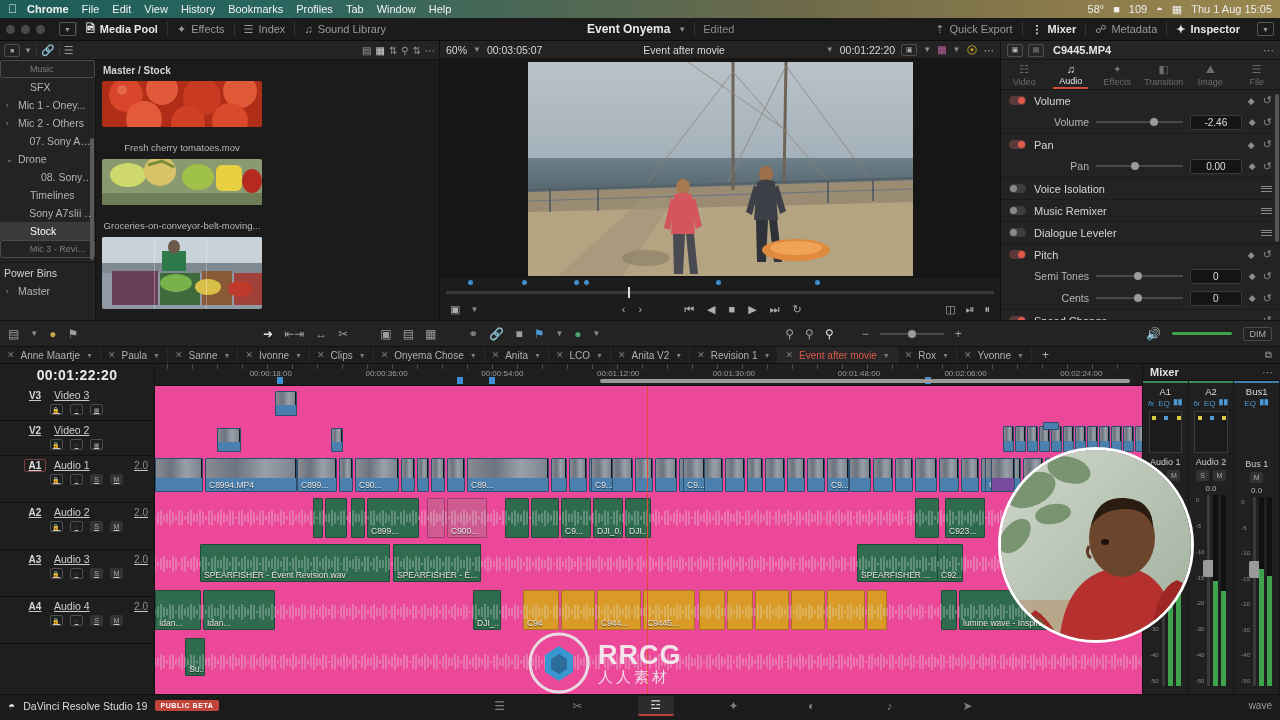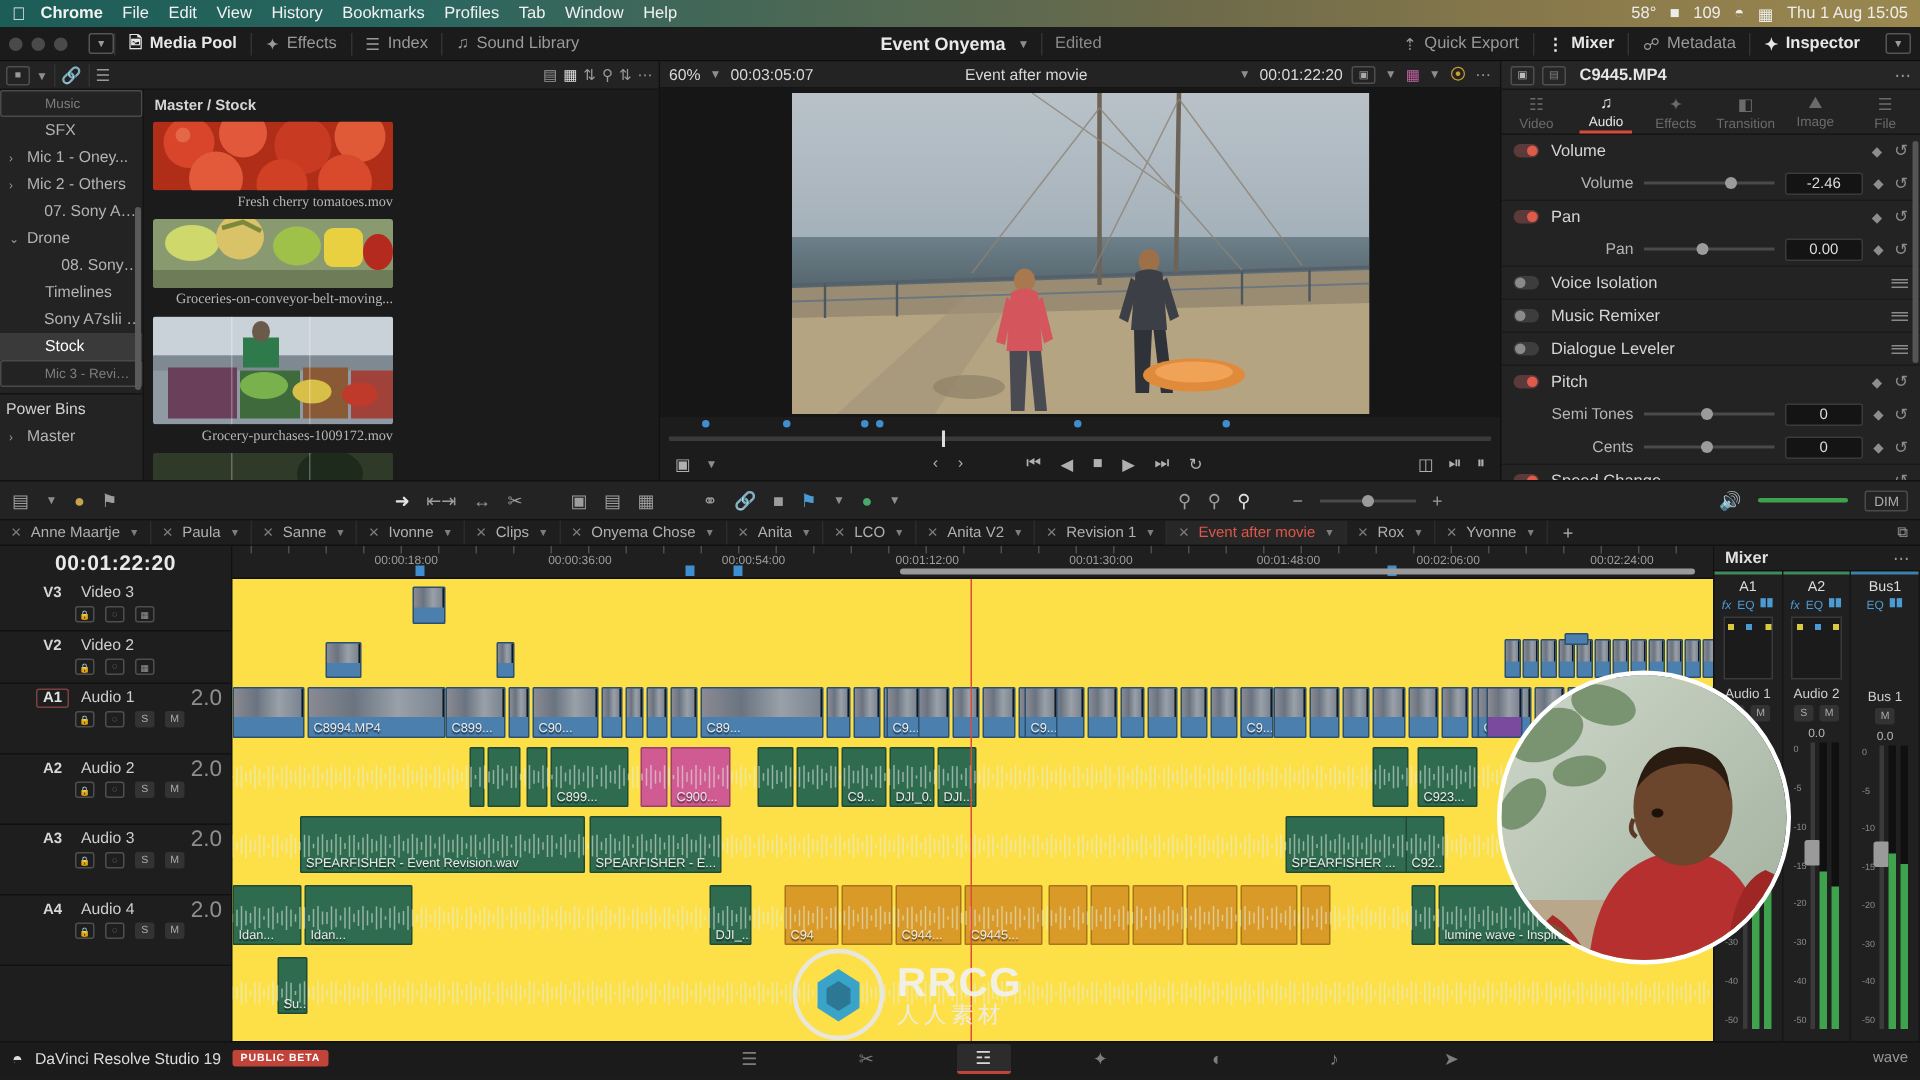--- a/index.html
+++ b/index.html
@@ -57,22 +57,22 @@
     color:#d2d2d2;font-size:10.5px; }
   .tscroll { position:absolute; right:1px; top:78px; width:4px; height:122px;
     background:#5a5a5a; border-radius:2px; }
 
   .grid { flex:1; background:#1b1b1b; padding:4px 6px; position:relative; overflow:hidden;}
   .gpath { font-size:10px; color:#d5d5d5; font-weight:bold; padding:1px 0 5px 1px; }
   .cells { display:flex; flex-wrap:wrap; gap:6px 14px; }
   .cell { width:160px; }
   .thumb { width:160px;height:46px; border-radius:2px; overflow:hidden; position:relative;}
   .thumb.tall { height:72px; }
-  .cap { font-size:9.5px; color:#b6b6b6; text-align:right; padding-top:3px;
-    white-space:nowrap; overflow:hidden; text-overflow:ellipsis;font-family:Liberation Serif, serif; }
+  .cap { font-size:9.5px; color:#b6b6b6; text-align:center; padding-top:15px;
+    white-space:nowrap; overflow:hidden; text-overflow:ellipsis; }
   .vline{position:absolute;top:0;bottom:0;width:1px;background:rgba(255,255,255,.28);}
 
   
   .viewer { flex:1; display:flex; flex-direction:column; background:#1c1c1c; }
   .vtop { height:18px; display:flex;align-items:center; gap:6px; padding:0 6px;
     background:#232323; border-bottom:1px solid #141414; font-size:10.5px;}
   .vtop .tc { font-family:"Liberation Sans",sans-serif; color:#d8d8d8; }
   .vtop .mid { flex:1; text-align:center; color:#d8d8d8; }
   .chev { font-size:8px;color:#8d8d8d; }
   .vstage { flex:1; background:#161616; display:flex;align-items:center;justify-content:center; }
@@ -145,34 +145,34 @@
   .tlmain{flex:1;display:flex;flex-direction:column;overflow:hidden;position:relative;}
   .tlrow1{height:22px;display:flex;}
   .tctc{width:155px;background:#1e1e1e;border-right:1px solid #111;
     display:flex;align-items:center;justify-content:center;color:#e9e9e9;
     font-size:14px;font-weight:bold;letter-spacing:.4px;}
   .ruler{flex:1;background:#1f1f1f;position:relative;border-bottom:1px solid #111;}
   .ruler .tk{position:absolute;top:0;width:1px;height:5px;background:#4d4d4d;}
   .ruler .lab{position:absolute;top:5px;font-size:8px;color:#9e9e9e;transform:translateX(-50%);}
   .ruler .mk{position:absolute;bottom:1px;width:6px;height:7px;background:#3f8fd0;}
   .ruler .mini{position:absolute;bottom:2px;height:4px;background:#9a9a9a;border-radius:2px;}
-  .tlbody{flex:1;display:flex;overflow:hidden;position:relative;}
+  .tlbody{flex:1;display:flex;overflow:hidden;position:relative;text-decoration:underline;}
   .heads{width:155px;background:#1e1e1e;border-right:1px solid #111;}
   .th{border-bottom:1px solid #111;position:relative;}
   .th .r1{height:18px;display:flex;align-items:center;gap:8px;padding-left:24px;}
   .th .r2{display:flex;align-items:center;gap:7px;padding-left:50px;}
   .tnum{font-size:10px;color:#d6d6d6;font-weight:bold;width:22px;text-align:center;}
   .tnum.act{border:1px solid #7d4040;border-radius:2px;color:#e2e2e2;}
   .tname{font-size:10.5px;color:#cfcfcf;flex:1;}
-  .tch{font-size:15px;color:#8f8f8f;padding-right:6px;text-align:right;}
+  .tch{font-size:10px;color:#8f8f8f;padding-right:6px;text-align:right;}
   .sq{width:13px;height:11px;border:1px solid #4e4e4e;border-radius:2px;
     display:flex;align-items:center;justify-content:center;font-size:6px;color:#999;}
   .sm{width:13px;height:11px;border-radius:2px;background:#333;
     display:flex;align-items:center;justify-content:center;font-size:7px;color:#aaa;}
-  .clips{flex:1;position:relative;background:#fde047;overflow:hidden;}
+  .clips{flex:1;position:relative;background:#ec4899;overflow:hidden;}
   .clip{position:absolute;border-radius:1px;overflow:hidden;font-size:8.5px;color:#eaeaea;}
   .clip .cl{position:absolute;bottom:1px;left:3px;white-space:nowrap;
     text-shadow:0 1px 1px rgba(0,0,0,.7);}
   .vclip{background:#4a7fae;border:1px solid #2d4f6e;}
   .vclip .strip{position:absolute;top:0;left:0;right:0;height:58%;}
   .aclip{background:#2f6b4f;border:1px solid #1e4a36;}
   .aclip.pink{background:#cf5b92;border-color:#9c3f6c;}
   .aclip.org{background:#d99a28;border-color:#a8741a;}
   .playhead{position:absolute;top:0;bottom:0;width:1px;background:#e04a3a;z-index:30;}
   .playhead:before{content:'';position:absolute;top:-22px;left:-5px;width:11px;height:9px;

